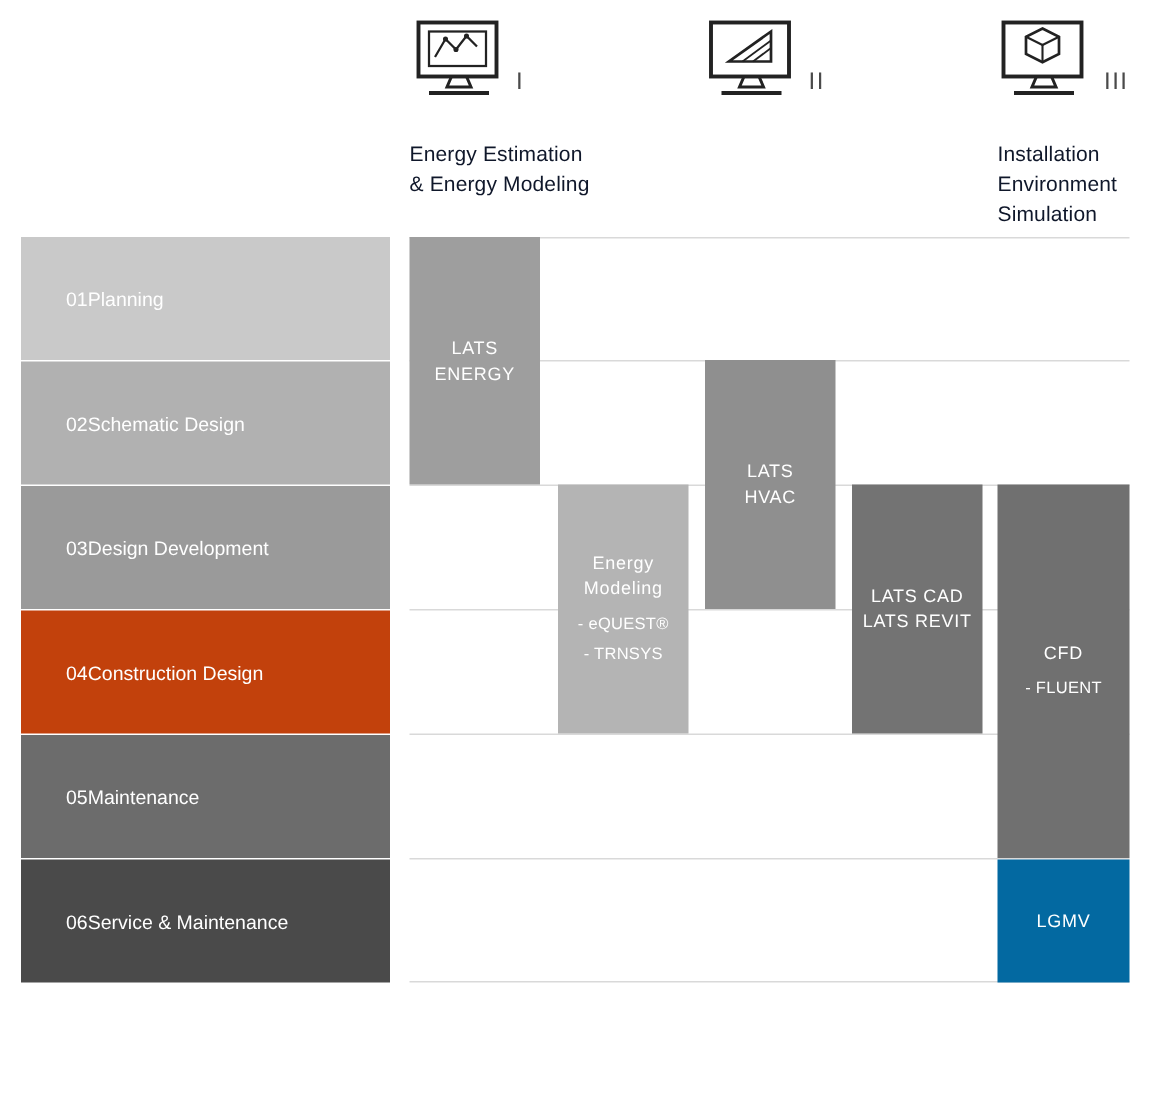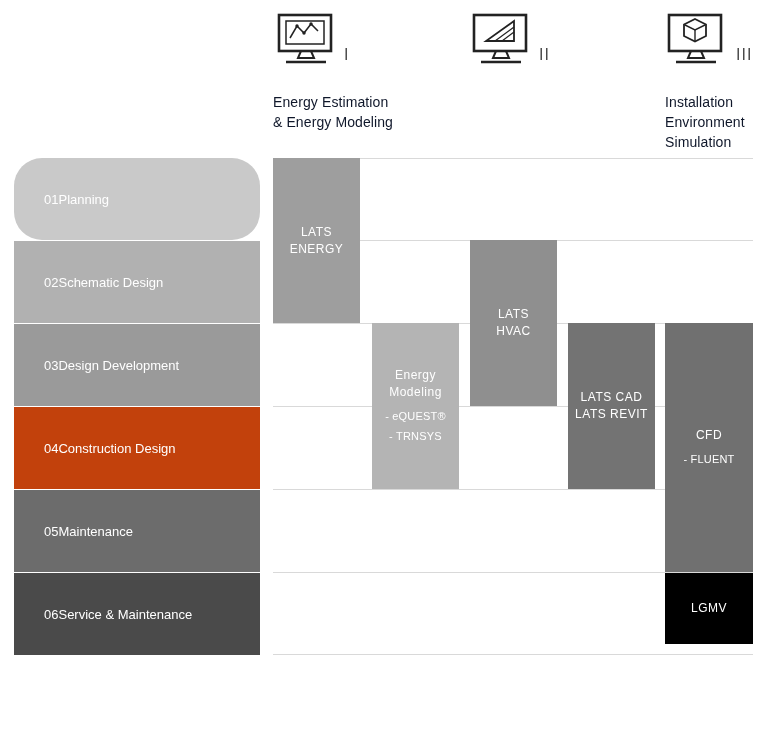--- a/index.html
+++ b/index.html
@@ -67,21 +67,21 @@
     </svg>
   </span>
   <span class="numeral" style="left:736px;">III</span>
 
   <div class="col-header" style="left:273px;">Energy Estimation
 &amp; Energy Modeling</div>
   <div class="col-header" style="left:665px;">Installation
 Environment
 Simulation</div>
 
-  <div class="phase" style="top: 158px; background: rgb(201, 201, 201); border-radius: 28px;">
+  <div class="phase" style="top: 158px; background: rgb(201, 201, 201);">
     <span class="ph-num">01</span>
     <span class="ph-label">Planning</span>
   </div>
   <div class="phase" style="top: 241px; background: rgb(177, 177, 177);">
     <span class="ph-num">02</span>
     <span class="ph-label">Schematic Design</span>
   </div>
   <div class="phase" style="top: 324px; background: rgb(154, 154, 154);">
     <span class="ph-num">03</span>
     <span class="ph-label">Design Development</span>
@@ -127,17 +127,17 @@
   <div class="bar" style="left: 568px; top: 323px; width: 87px; height: 166px; background: #737373;">
     <div class="bar-label">LATS CAD
 LATS REVIT</div>
   </div>
 
   <div class="bar" style="left: 665px; top: 323px; width: 88px; height: 249px; background: rgb(112, 112, 112);">
     <div class="bar-label">CFD</div>
     <div class="bar-sub">- FLUENT</div>
   </div>
 
-  <div class="bar" style="left: 665px; top: 573px; width: 88px; height: 71px; background: #000000;">
+  <div class="bar" style="left: 665px; top: 573px; width: 88px; height: 82px; background: #0369a1;">
     <div class="bar-label">LGMV</div>
   </div>
 
 </div>
 
 </body></html>

